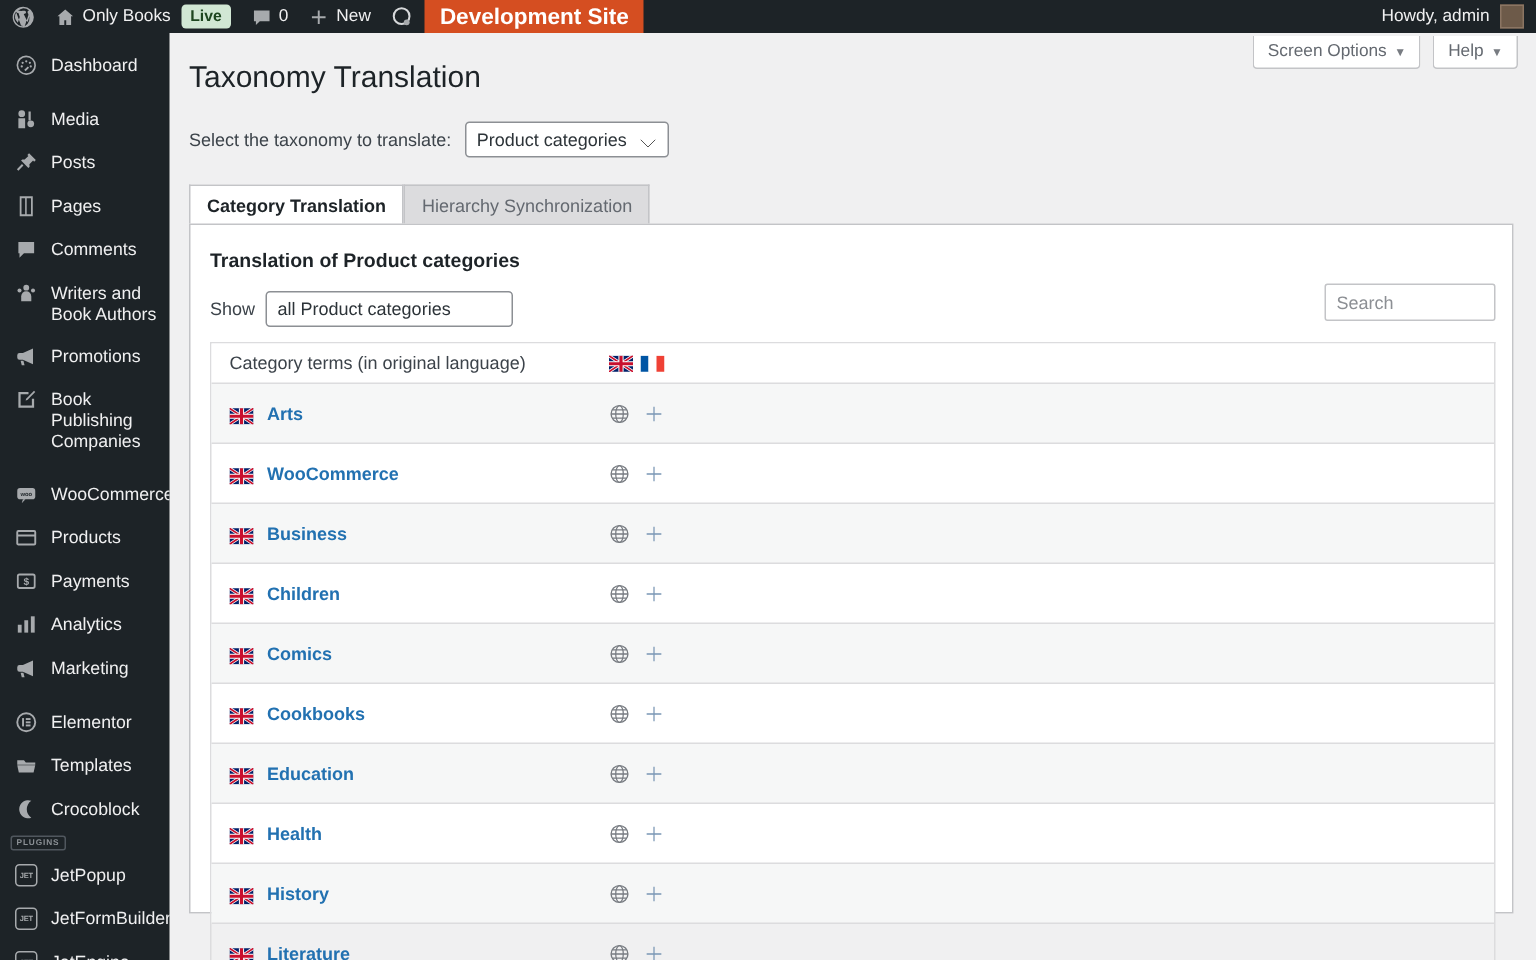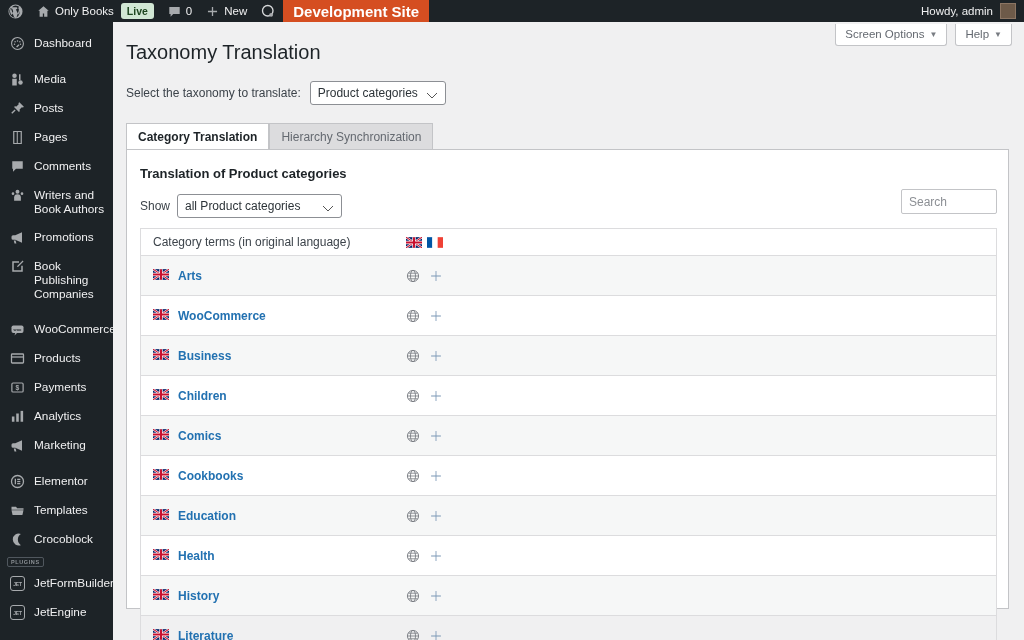--- a/index.html
+++ b/index.html
@@ -158,21 +158,21 @@
   }
   .filter-row {
     display: flex; align-items: center;
     padding: 13px 0 0 13px;
     font-size: 12px; color: #3c434a;
     position: relative;
   }
   .filter-row .showlbl { margin-right: 7px; }
   .search-input {
     position: absolute; right: 11px; top: 8px;
-    width: 96px; height: 25px;
+    width: 114px; height: 25px;
     border: 1px solid #c3c4c7; border-radius: 2px;
     background: #fff;
     font-family: "Liberation Sans", sans-serif;
     font-size: 12px; color: #2c3338;
     padding: 4px 7px;
   }
   .search-input::placeholder { color: #8c8f94; }
 
   
   .ttable {
@@ -185,21 +185,21 @@
     display: flex; align-items: center;
     height: 40px;
     border-bottom: 1px solid #dcdcde;
     padding-left: 12px;
     gap: 16px;
   }
   .trow.head { height: 27px; background: #fff; }
   .trow.alt { background: #f6f7f7; }
   .hdr-label { color: #3c434a; font-size: 12px; }
   .hdr-flags { margin-left: auto; margin-right: 553px; display: flex; gap: 5px; }
-  .term-cell { display: flex; align-items: flex-start; gap: 9px; flex: 0 0 auto; }
+  .term-cell { display: flex; align-items: flex-end; gap: 9px; flex: 0 0 auto; }
   .term-link {
     color: #2271b1; font-size: 12px; font-weight: 700;
     text-decoration: none;
   }
   .row-actions {
     margin-left: auto; margin-right: 553px;
     display: flex; align-items: center; gap: 9px;
   }
   .globe-ic svg { display: block; }
   .plus-ic svg { display: block; }
@@ -440,20 +440,26 @@
           <path d="M14.5 2.5A8 8 0 1 0 14.5 17.5 9 9 0 0 1 14.5 2.5z"></path>
         </svg>
     </span>
     <span class="mlabel">Crocoblock</span>
   </div>
 
   <div class="plugins-badge-row">
     <span class="plugins-badge">PLUGINS</span>
   </div>
 
+  <div class="menu-item">
+    <span class="menu-ico">
+        <span class="jet-ico">JET</span>
+      </span>
+    <span class="mlabel">JetPopup</span>
+  </div>
   <div class="menu-item">
     <span class="menu-ico">
         <span class="jet-ico">JET</span>
       </span>
     <span class="mlabel">JetFormBuilder</span>
   </div>
   <div class="menu-item">
     <span class="menu-ico">
         <span class="jet-ico">JET</span>
       </span>

